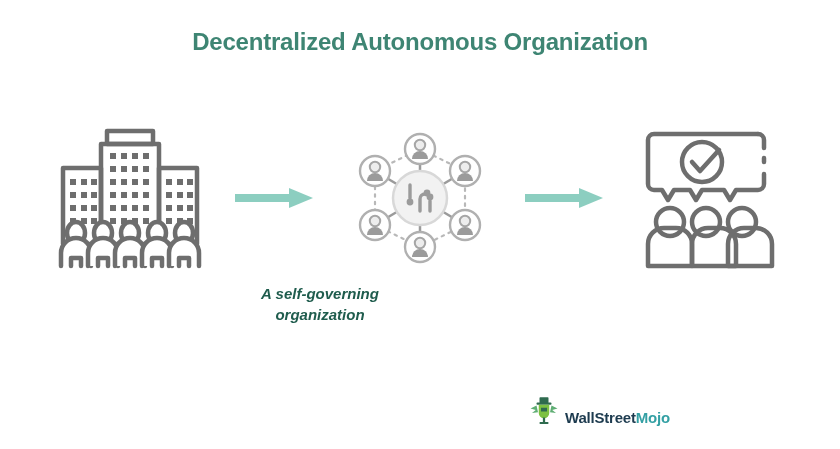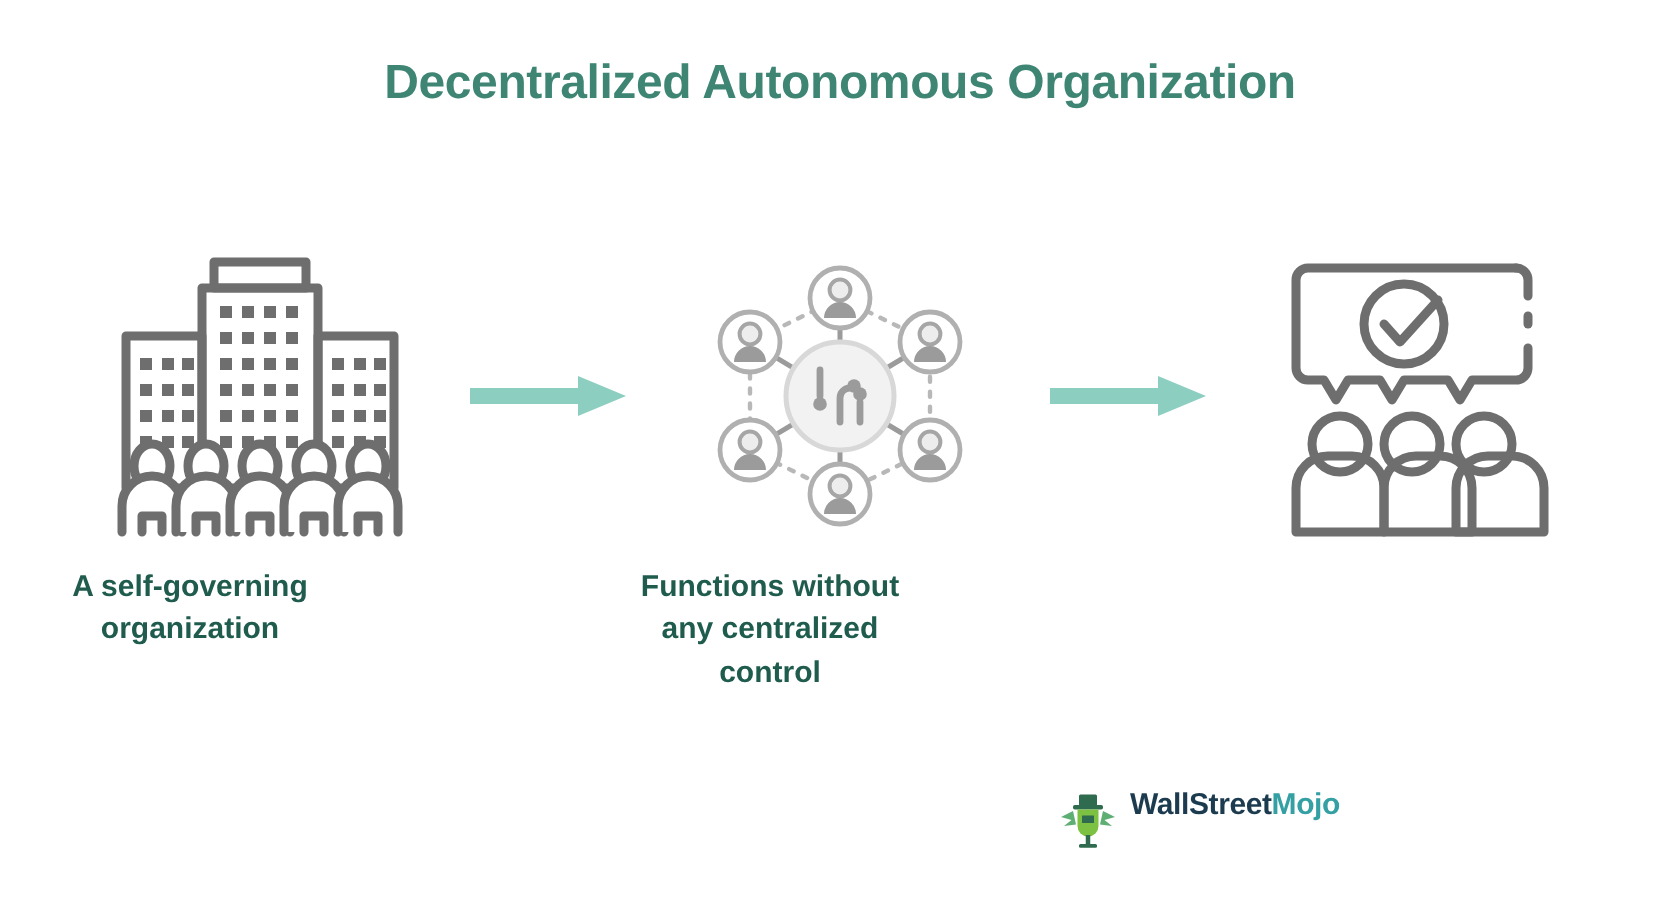--- a/index.html
+++ b/index.html
@@ -56,39 +56,41 @@
     justify-content: center;
   }
 
   
   .captions {
     position: absolute;
     top: 283px;
     left: 0;
     width: 840px;
     display: flex;
+    justify-content: center;
+    font-style: italic;
   }
   .caption {
     width: 190px;
     text-align: center;
     font-size: 15px;
     font-weight: bold;
     line-height: 1.42;
     color: #1f5c4d;
     white-space: pre-line;
   }
   .caption-gap { width: 100px; }
 
   
   .logo {
     position: absolute;
     right: 18px;
     bottom: 24px;
     display: flex;
-    align-items: flex-start;
+    align-items: flex-end;
     gap: 6px;
   }
   .logo-mark { width: 30px; height: 30px; display: block; }
   .logo-text {
     font-size: 15px;
     font-weight: bold;
     letter-spacing: -0.2px;
     line-height: 1;
   }
   .logo-text .ws { color: #1d3b4f; }
@@ -287,23 +289,20 @@
         </g>
       </svg>
     </div>
 
   </div>
 
   <div class="captions">
     <div class="caption">A self-governing
 organization</div>
     <div class="caption-gap"></div>
-    <div class="caption">Functions without
-any centralized
-control</div>
     <div class="caption-gap"></div>
   </div>
 
   <div class="logo">
     <svg class="logo-mark" viewBox="0 0 40 40">
 
       <rect x="14" y="3" width="12" height="8" rx="1" fill="#2f6b4f"></rect>
       <rect x="10" y="10" width="20" height="3" rx="1.2" fill="#2f6b4f"></rect>
 
       <path d="M10 14 L2 18 L9 20 L4 24 L12 23 Z" fill="#5fae74"></path>

